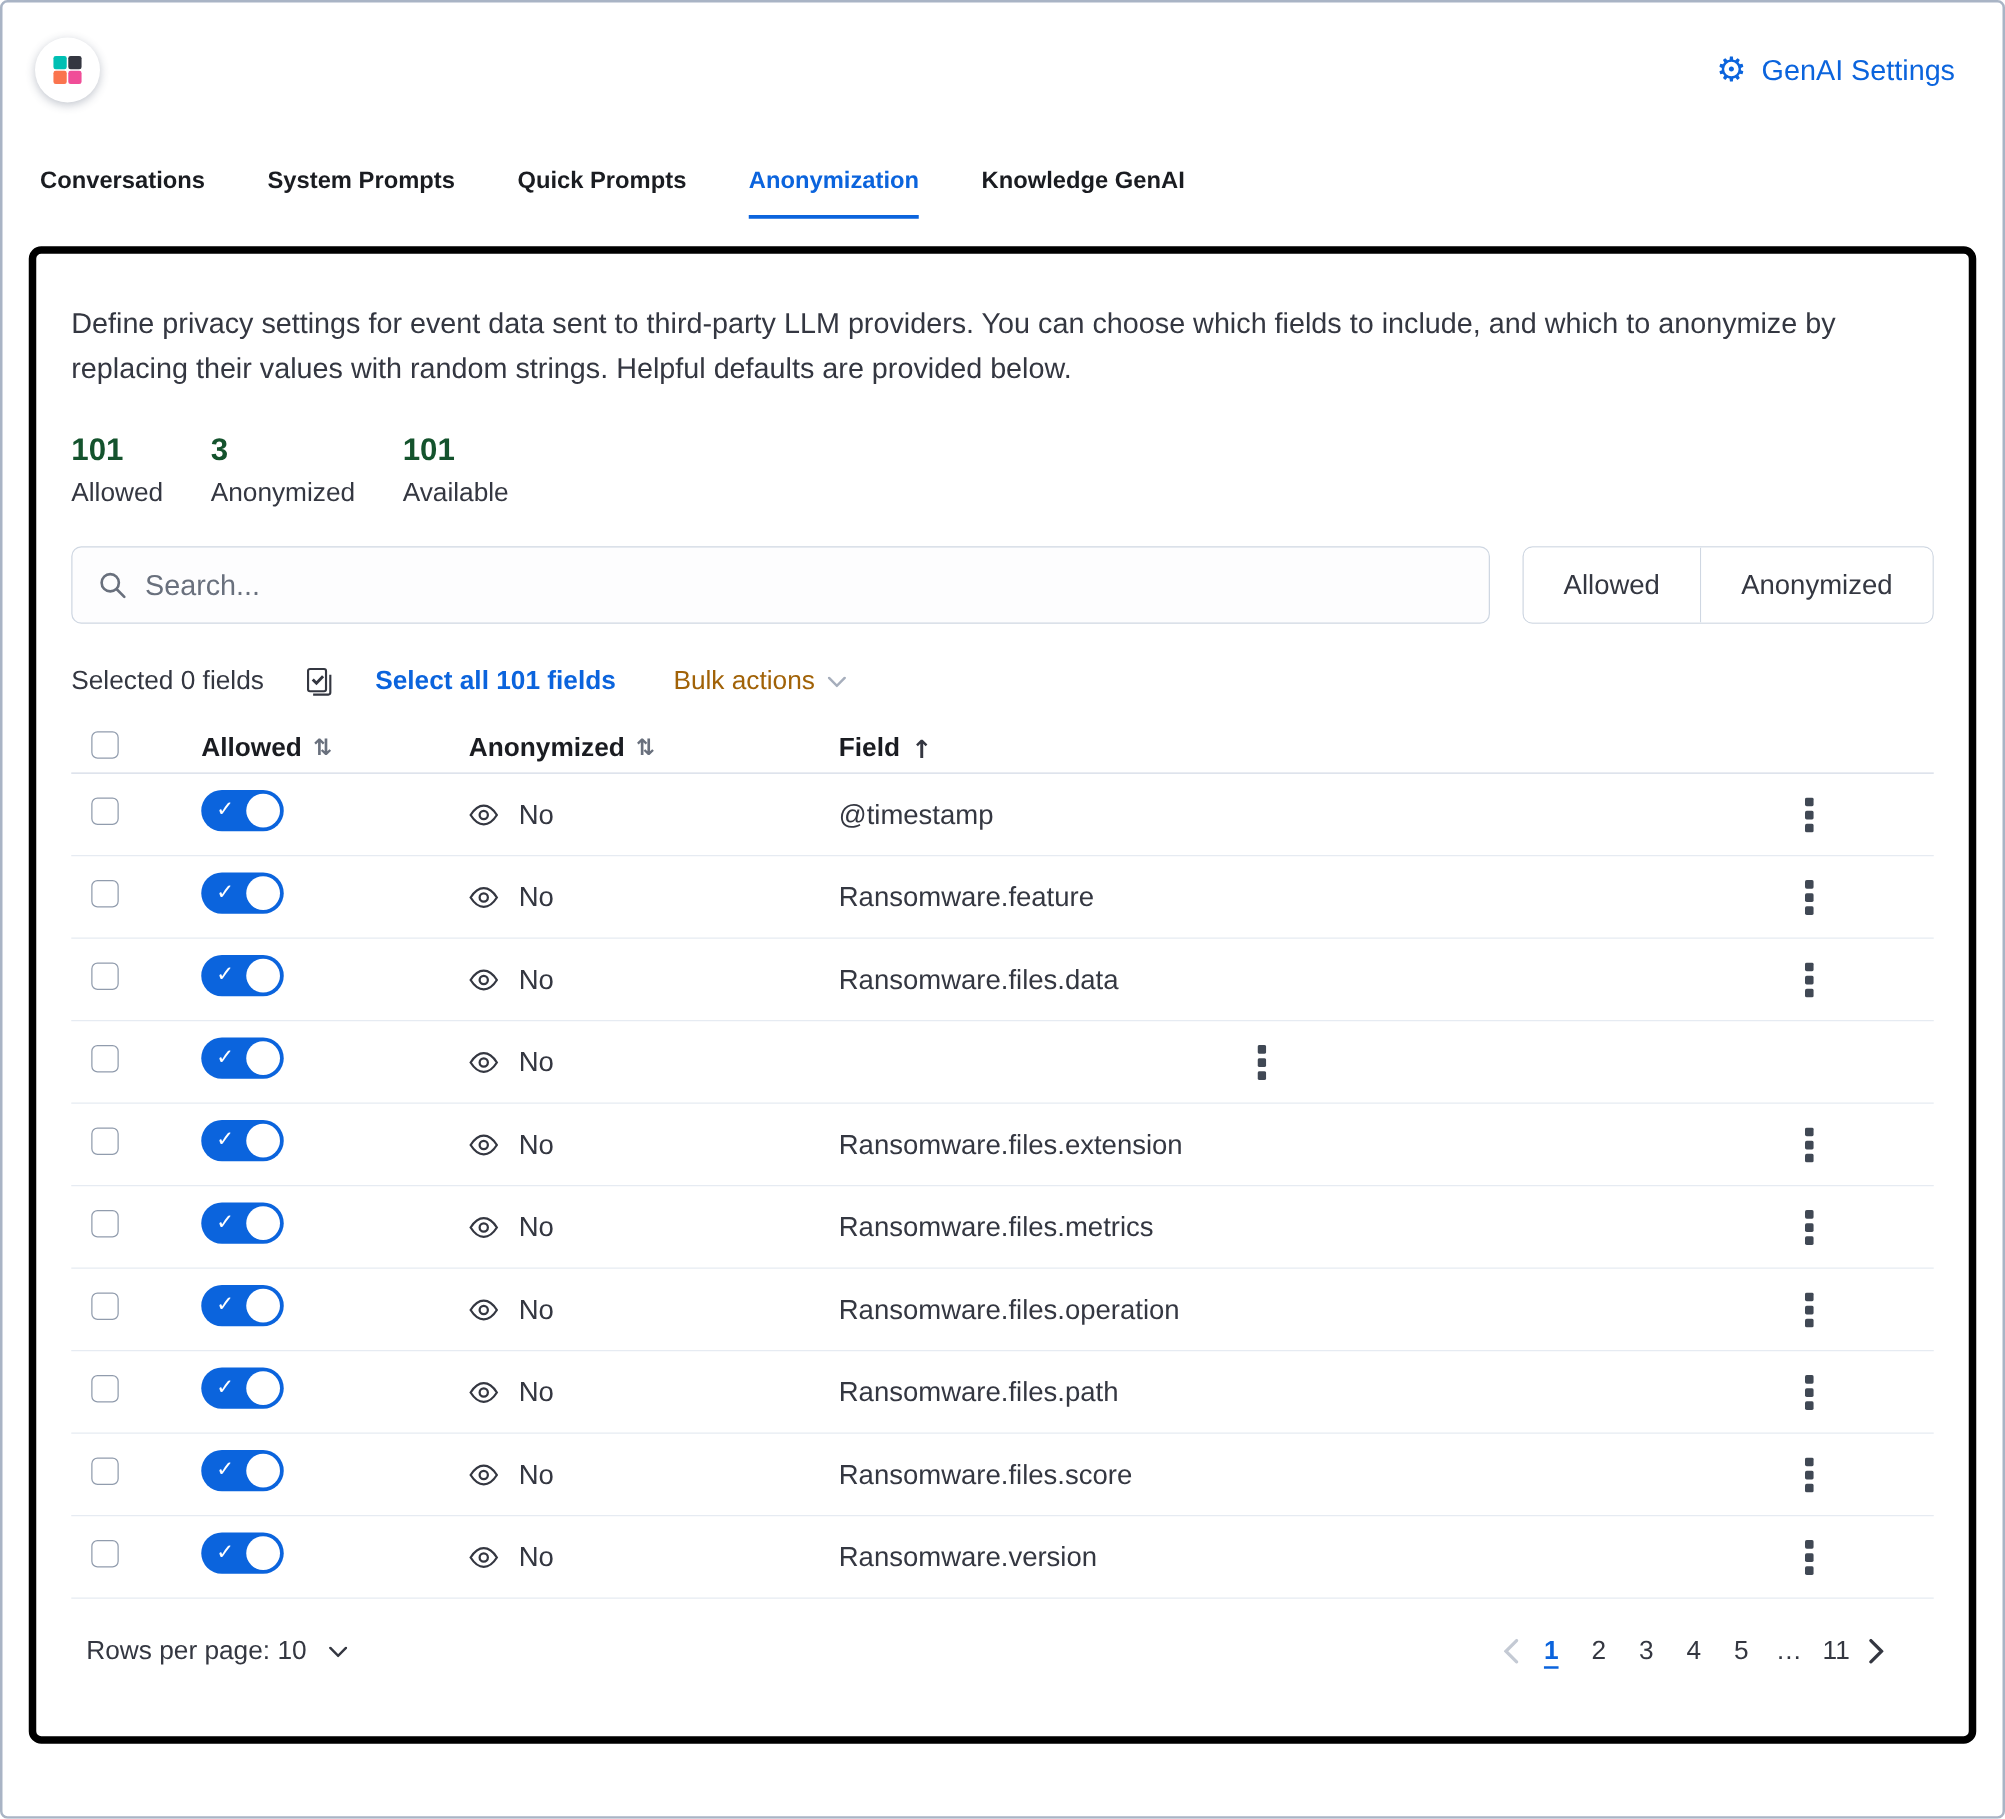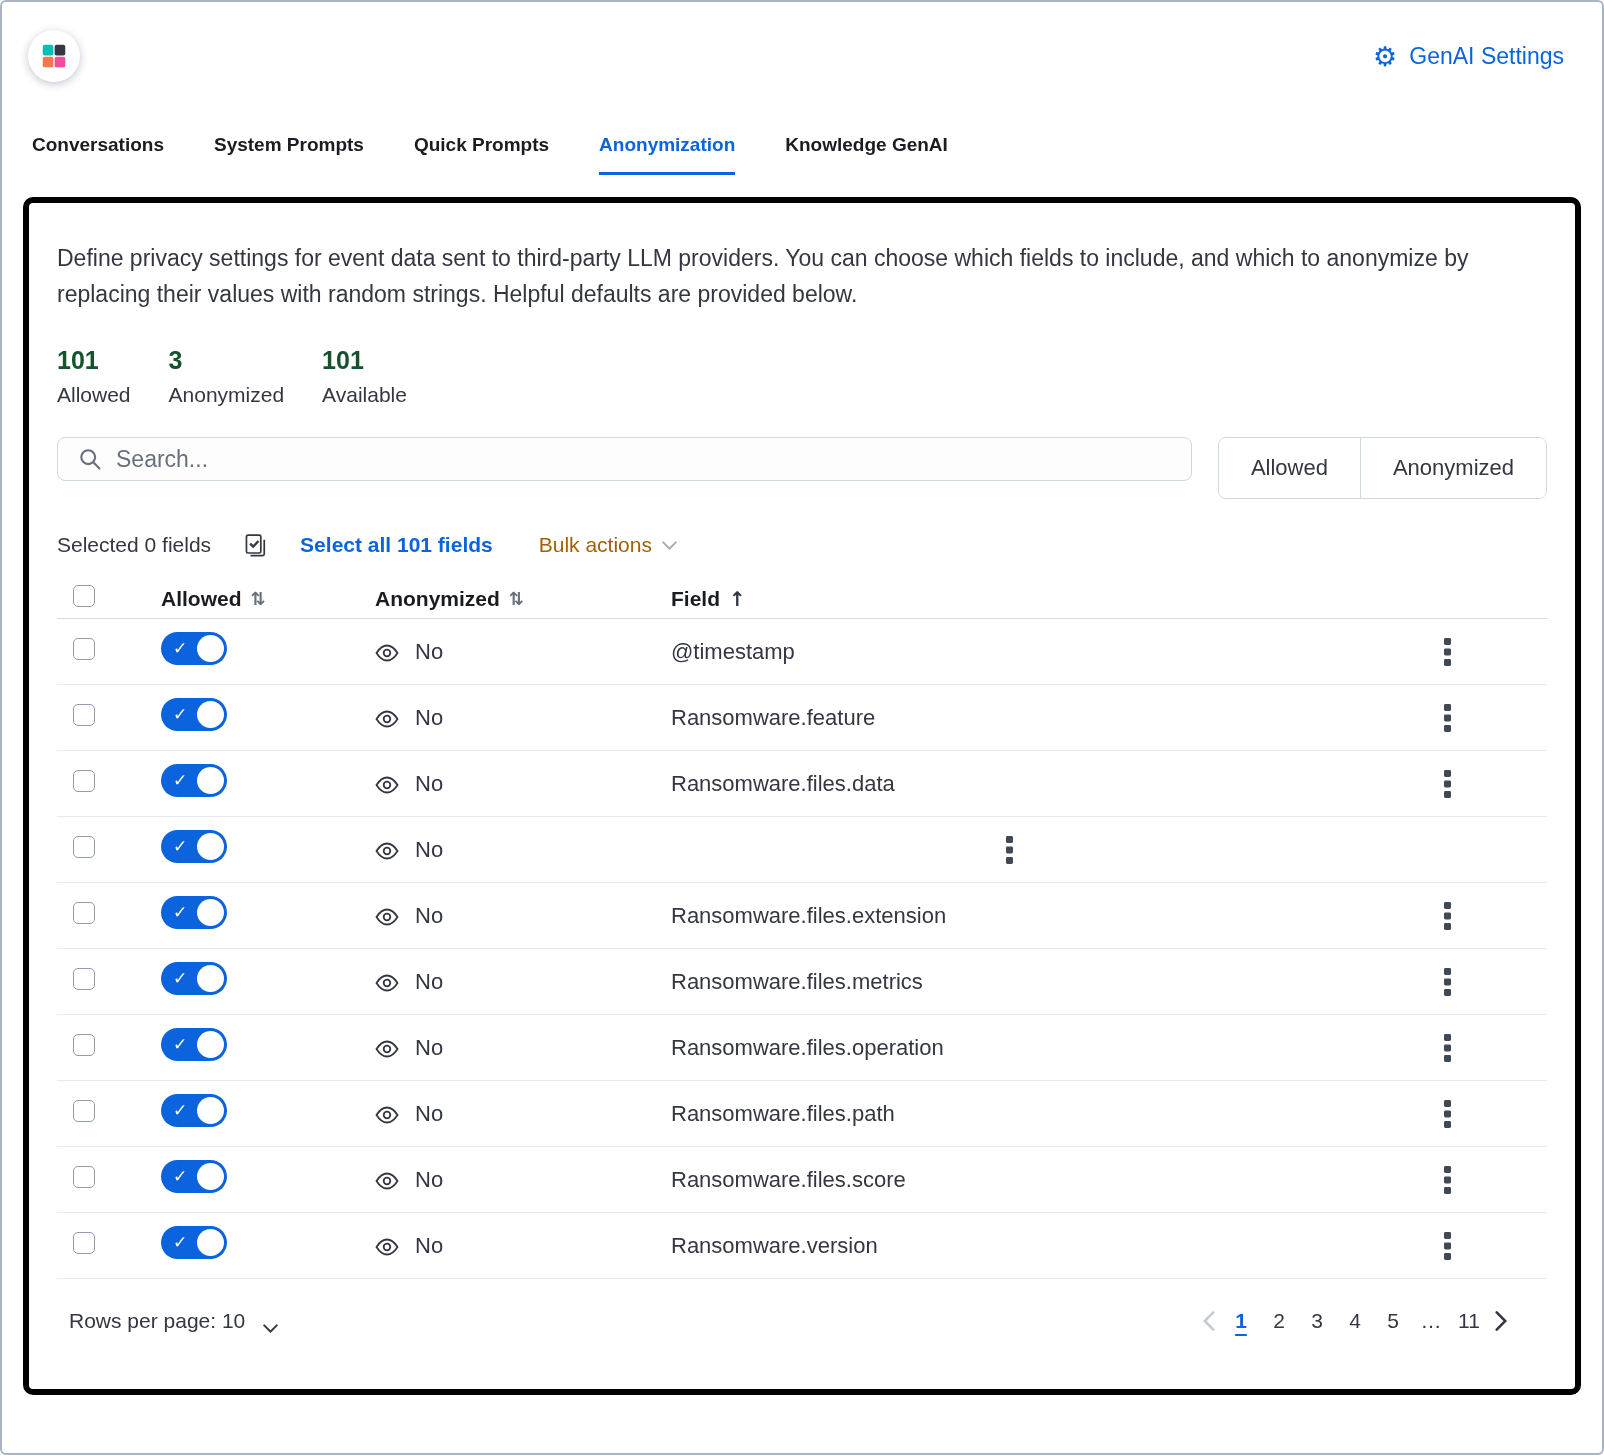--- a/index.html
+++ b/index.html
@@ -23,21 +23,21 @@
 
   
   .panel{margin:22px 21px 0;border:6px solid #000000;border-radius:10px;padding:38px 28px 0;height:1198px;overflow:hidden;background:#fff}
   .desc{font-size:23px;line-height:1.55;color:#343741;max-width:1430px}
 
   .stats{display:flex;gap:38px;margin-top:34px}
   .stat .sv{font-size:25px;font-weight:700;color:#14532d;line-height:1.15}
   .stat .sl{font-size:21px;color:#343741;margin-top:8px}
 
   .searchrow{display:flex;gap:26px;margin-top:30px}
-  .searchbox{flex:1;height:44px;border:1px solid #cfd7e2;border-radius:8px;background:#fdfdfe;display:flex;align-items:center;padding:0 20px;gap:14px}
+  .searchbox{flex:1;height:62px;border:1px solid #cfd7e2;border-radius:8px;background:#fdfdfe;display:flex;align-items:center;padding:0 20px;gap:14px}
   .sinput{flex:1;border:none;outline:none;background:transparent;font-size:23px;font-family:inherit;color:#343741}
   .sinput::placeholder{color:#69707d}
   .btngroup{display:flex;border:1px solid #cfd7e2;border-radius:8px;overflow:hidden;height:62px}
   .fbtn{background:#fff;border:none;font-family:inherit;font-size:22px;color:#343741;padding:0 32px;cursor:pointer}
   .fbtn:first-child{border-right:1px solid #cfd7e2}
 
   .selrow{display:flex;align-items:center;gap:32px;margin-top:32px;font-size:21px;height:28px}
   .seltext{color:#343741}
   .selall{color:#0b64dd;font-weight:700;cursor:pointer;text-decoration:none}
   .bulk{display:inline-flex;align-items:center;gap:10px;color:#a16207;margin-left:14px;cursor:default}
@@ -45,30 +45,30 @@
   
   .table{margin-top:20px}
   .thead,.trow{display:grid;grid-template-columns:104px 214px 296px 1fr 200px;align-items:center}
   .thead{height:40px;border-bottom:1px solid #d3dae6;font-weight:700;font-size:21px;color:#1a1c21}
   .trow{height:66px;border-bottom:1px solid #e6ebf2;font-size:22px;color:#343741}
   .c-check{padding-left:16px}
   .th{display:flex;align-items:center;gap:9px}
   .sortg{font-size:18px;color:#69707d;cursor:pointer}
   .sortup{font-size:20px;color:#343741;font-weight:700}
   .cb{display:inline-block;width:22px;height:22px;border:1.5px solid #919cad;border-radius:5px;background:#fff;cursor:pointer}
-  .anon{display:flex;align-items:flex-end;gap:16px}
+  .anon{display:flex;align-items:center;gap:16px}
   .acts{display:flex;justify-content:center}
 
   .toggle{position:relative;display:inline-block;width:66px;height:33px;border-radius:17px;background:#0b64dd;cursor:pointer}
   .toggle .knob{position:absolute;top:3px;right:3px;width:27px;height:27px;border-radius:50%;background:#fff}
   .toggle .tick{position:absolute;left:12px;top:50%;transform:translateY(-53%);color:#fff;font-size:17px;font-weight:700}
 
   
   .tfooter{display:flex;align-items:center;justify-content:space-between;height:84px;padding:0 40px 0 12px}
-  .rpp{display:inline-flex;align-items:flex-end;gap:18px;font-size:21px;color:#343741;cursor:pointer}
+  .rpp{display:inline-flex;align-items:center;gap:18px;font-size:21px;color:#343741;cursor:pointer}
   .pager{display:flex;align-items:center;gap:14px}
   .pnum{min-width:24px;text-align:center;font-size:21px;color:#343741;cursor:pointer}
   .pnum.active{color:#0b64dd;font-weight:700;text-decoration:underline;text-underline-offset:6px;text-decoration-thickness:2px}
   .pnum.ellip{color:#343741;cursor:default}
   .pchev{display:flex;align-items:center;cursor:pointer}
   .pchev.disabled{cursor:default}
   svg{display:block}
 </style>
 </head>
 <body>

